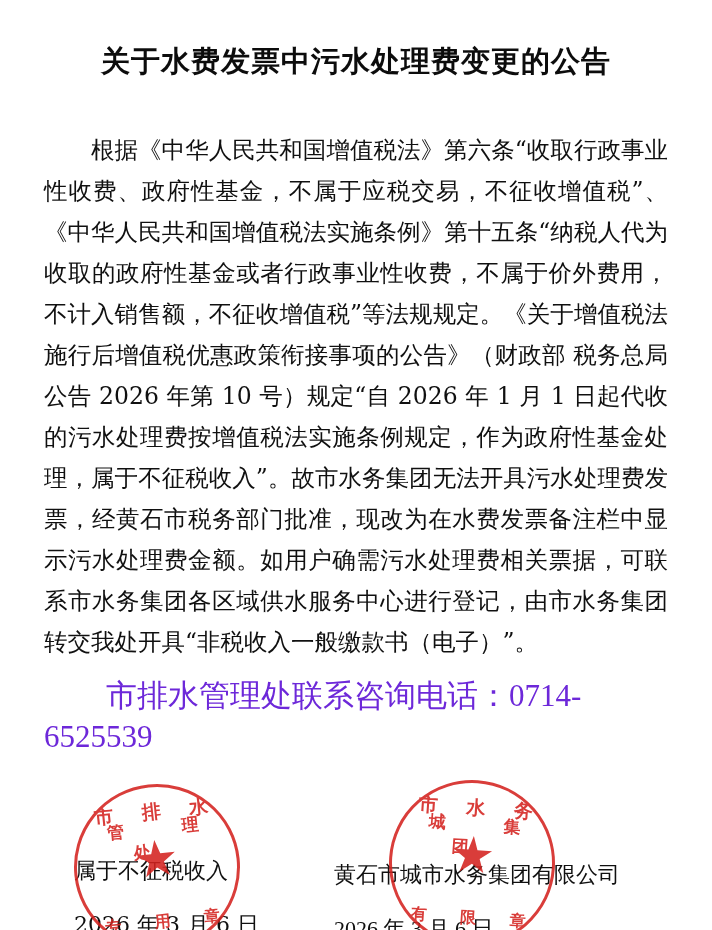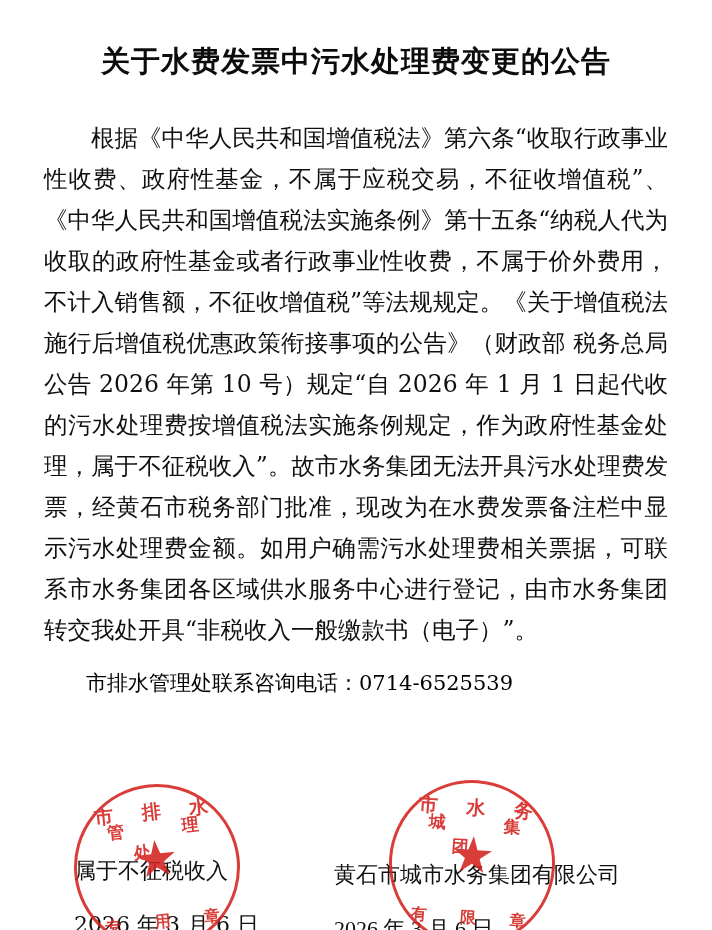--- a/index.html
+++ b/index.html
@@ -26,37 +26,38 @@
     text-align: center;
     font-size: 29px;
     font-weight: bold;
     letter-spacing: 1px;
     margin-top: 42px;
     margin-bottom: 0;
     color: #0c0c0c;
     font-family: "DejaVu Serif", "Liberation Serif", serif;
   }
   .body-block {
-    margin-top: 36px;
+    margin-top: 48px;
   }
   .para {
     font-size: 23.5px;
     line-height: 41px;
     text-align: justify;
     text-justify: inter-ideograph;
     text-indent: 2em;
     margin: 0;
     color: #101010;
   }
   .contact-line {
-    font-size: 21px;
+    font-size: 31px;
     line-height: 41px;
     margin: 12px 0 0 0;
     text-indent: 2em;
-    color: #000000;
+    color: #6d28d9;
+    font-family: Liberation Serif, serif;
   }
   .sign-area {
     position: absolute;
     left: 44px;
     right: 44px;
     top: 770px;
     height: 140px;
   }
   .signer {
     position: absolute;

